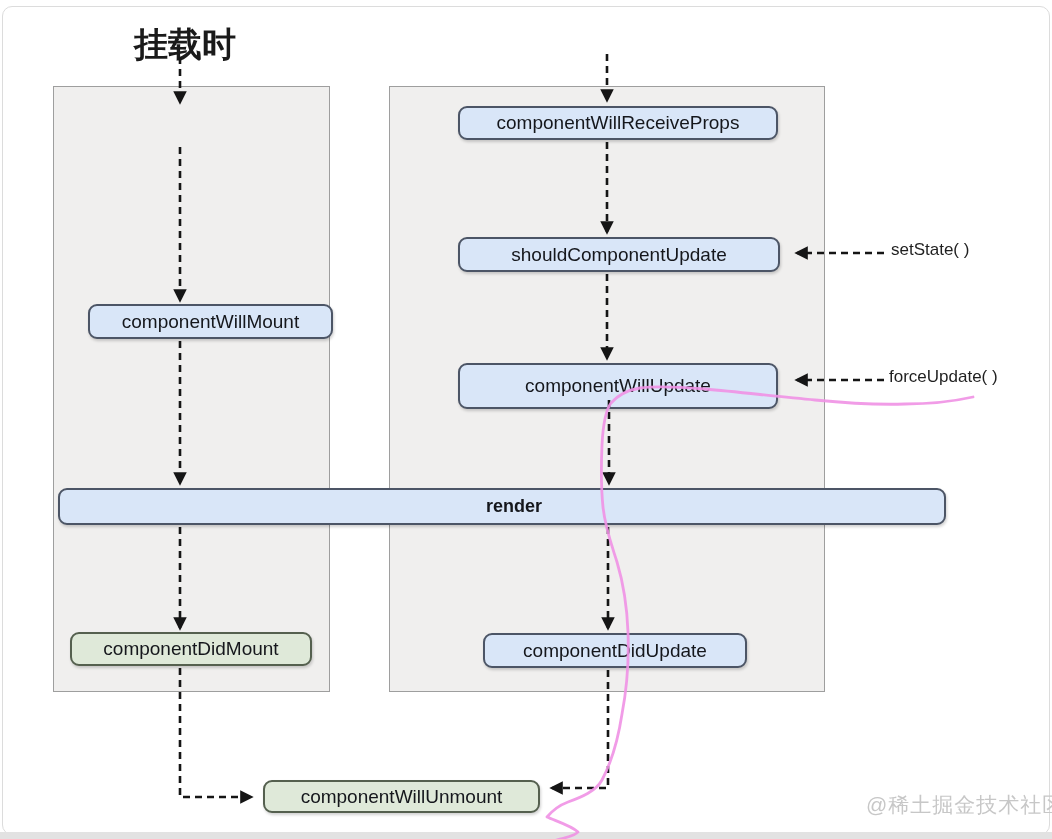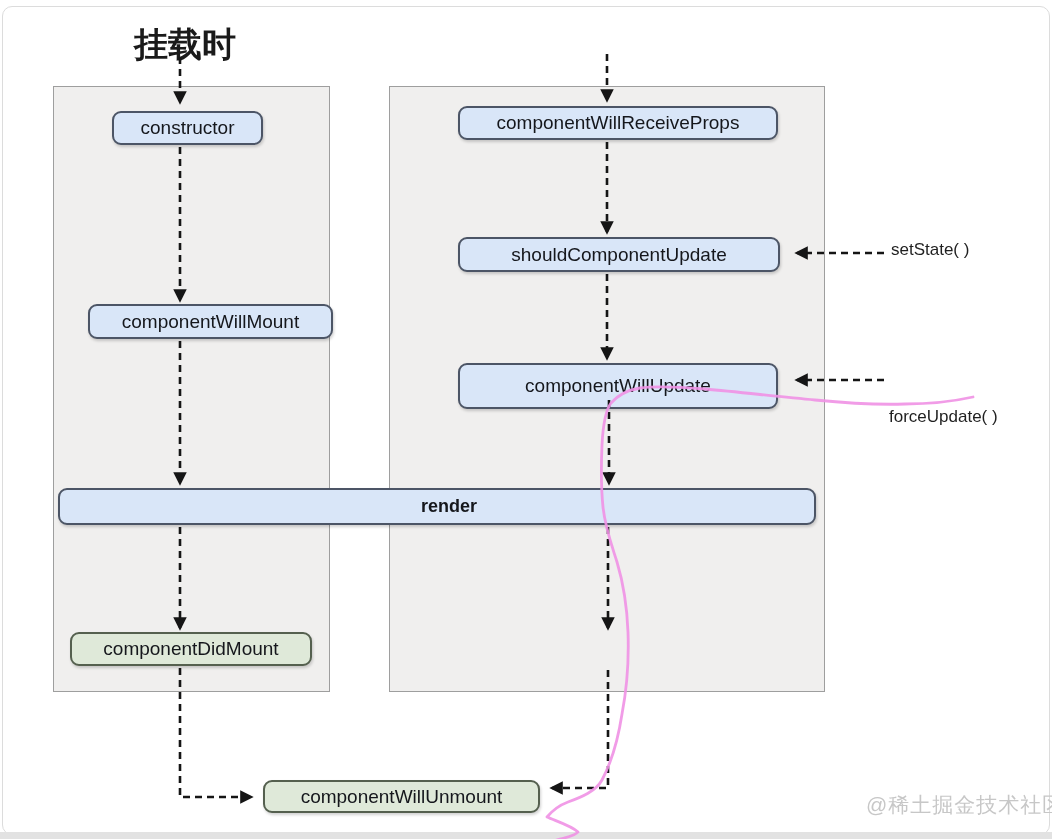--- a/index.html
+++ b/index.html
@@ -16,56 +16,56 @@
              text-align:center;white-space:nowrap;}
   .t-mount{left:110px;width:150px;}
   .t-update{left:500px;width:222px;}
   .node{position:absolute;box-sizing:border-box;display:flex;align-items:center;justify-content:center;
         border-radius:9px;font-size:19px;color:#15171c;white-space:nowrap;
         border:2px solid var(--box-border);box-shadow:1px 2px 3px rgba(0,0,0,.18);}
   .blue{background:var(--box-blue);}
   .green{background:var(--box-green);border-color:#55604f;}
   .n-constructor{left:112px;top:111px;width:151px;height:34px;}
   .n-willmount{left:88px;top:304px;width:245px;height:35px;}
-  .n-render{left:58px;top:488px;width:758px;height:37px;font-weight:700;font-size:18px;padding-left:24px;}
+  .n-render{left:58px;top:488px;width:888px;height:37px;font-weight:700;font-size:18px;padding-left:24px;}
   .n-didmount{left:70px;top:632px;width:242px;height:34px;border-radius:9px;}
   .n-willreceive{left:458px;top:106px;width:320px;height:34px;}
   .n-shouldupdate{left:458px;top:237px;width:322px;height:35px;}
   .n-willupdate{left:458px;top:363px;width:320px;height:46px;}
   .n-didupdate{left:483px;top:633px;width:264px;height:35px;}
   .n-willunmount{left:263px;top:780px;width:277px;height:33px;}
   .side-label{position:absolute;font-size:17px;color:#1f1f1f;white-space:nowrap;}
   .l-setstate{left:891px;top:240px;}
-  .l-forceupdate{left:889px;top:367px;margin-top:40px;}
+  .l-forceupdate{left:889px;top:367px;}
   .watermark{position:absolute;left:866px;top:791px;font-size:21px;color:var(--watermark);
              letter-spacing:1px;white-space:nowrap;}
   svg.overlay{position:absolute;left:0;top:0;width:1052px;height:839px;pointer-events:none;z-index:5;}
   .dash{fill:none;stroke:var(--arrow);stroke-width:2.6;stroke-dasharray:7 5;}
   .pinkline{fill:none;stroke:var(--pink);stroke-width:2.8;stroke-linecap:round;stroke-linejoin:round;opacity:.9;}
 </style>
 </head>
 <body>
 
 <div class="canvas">
 
   <div class="frame"></div>
   <div class="bottom-strip"></div>
 
   <div class="col-title t-mount">挂载时</div>
 
   <div class="panel panel-left"></div>
   <div class="panel panel-right"></div>
 
-  <div class="node blue n-constructor">constructor</div>
   <div class="node blue n-willmount">componentWillMount</div>
   <div class="node blue n-render">render</div>
   <div class="node green n-didmount">componentDidMount</div>
   <div class="node blue n-willreceive">componentWillReceiveProps</div>
   <div class="node blue n-shouldupdate">shouldComponentUpdate</div>
   <div class="node blue n-willupdate">componentWillUpdate</div>
+  <div class="node blue n-didupdate">componentDidUpdate</div>
   <div class="node green n-willunmount">componentWillUnmount</div>
 
   <div class="side-label l-setstate">setState( )</div>
   <div class="side-label l-forceupdate">forceUpdate( )</div>
 
   <div class="watermark">@稀土掘金技术社区</div>
 
   <svg class="overlay" viewBox="0 0 1052 839">
     <defs>
       <marker id="arw" viewBox="0 0 10 10" refX="8" refY="5" markerWidth="5.2" markerHeight="5.2" orient="auto-start-reverse">

